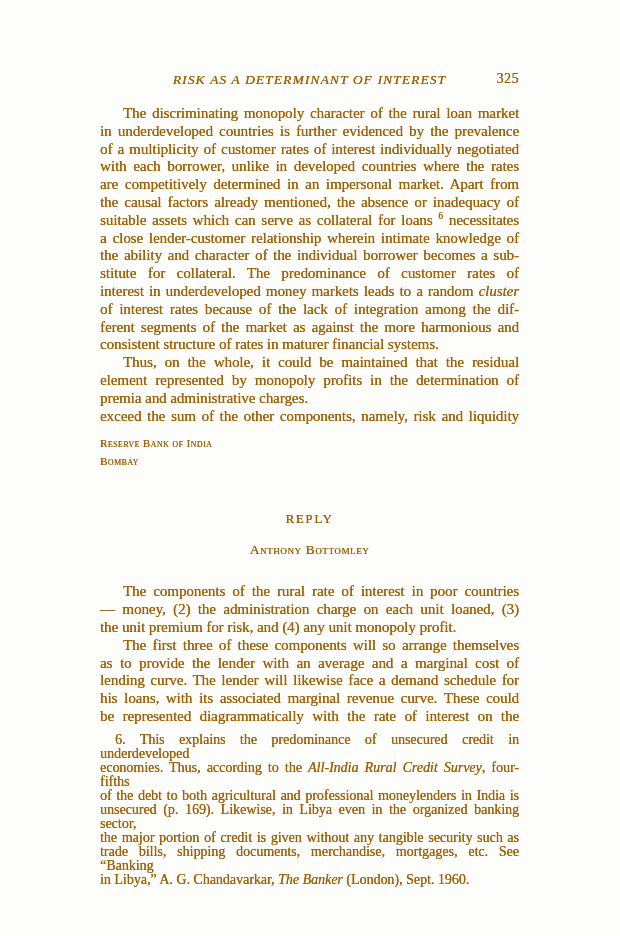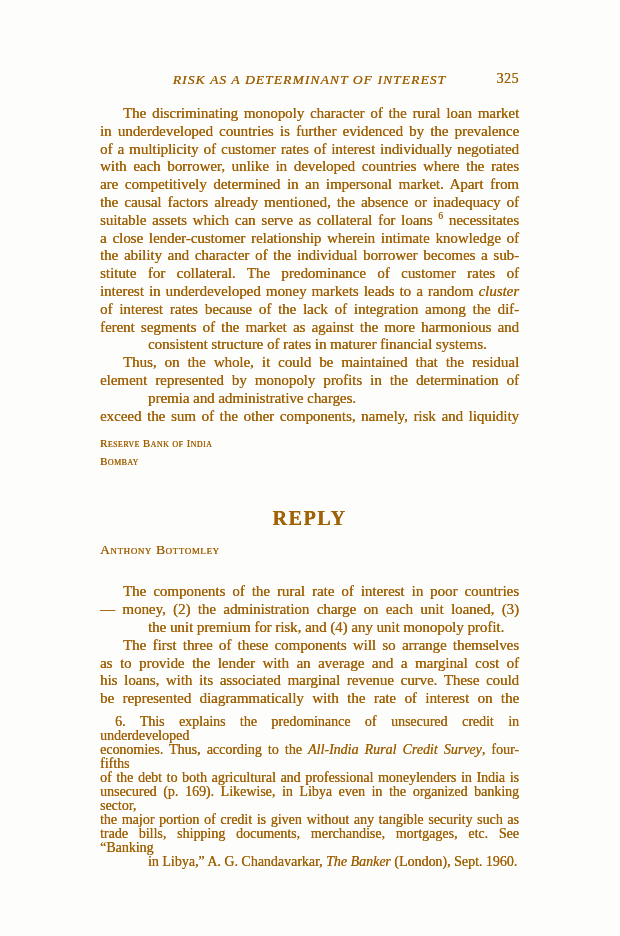--- a/index.html
+++ b/index.html
@@ -36,42 +36,42 @@
     letter-spacing: 0.5px;
   }
   
   .para {
     font-size: 15px;
     line-height: 17.8px;
     letter-spacing: -0.05px;
   }
   .line { text-align: justify; text-align-last: justify; }
   .line.first { text-indent: 23px; }
-  .line.endline { text-align-last: left; margin-left: 48px; }
+  .line.endline { text-align-last: left; }
   sup { font-size: 0.62em; vertical-align: super; line-height: 0; }
   
   .signature {
     margin-top: 10px;
     font-variant: small-caps;
     font-size: 11px;
     line-height: 17.5px;
     letter-spacing: 0.4px;
   }
   
   .reply-heading {
     margin: 39px 0 0 0;
     text-align: center;
-    font-size: 20px;
-    font-weight: bold;
+    font-size: 13px;
+    font-weight: normal;
     letter-spacing: 1.6px;
     line-height: 19px;
   }
   .author {
     margin-top: 13px;
-    text-align: left;
+    text-align: center;
     font-variant: small-caps;
     font-size: 13.5px;
     letter-spacing: 0.6px;
     line-height: 17px;
   }
   .reply-body { margin-top: 25px; font-family: Liberation Serif, serif; }
   
   .footnote {
     margin-top: 7px;
     font-size: 14px;
@@ -126,20 +126,21 @@
 
     <div class="reply-body">
       <div class="para">
           <div class="line first">The components of the rural rate of interest in poor countries</div>
           <div class="line">— money, (2) the administration charge on each unit loaned, (3)</div>
           <div class="line endline">the unit premium for risk, and (4) any unit monopoly profit.</div>
         </div>
       <div class="para">
           <div class="line first">The first three of these components will so arrange themselves</div>
           <div class="line">as to provide the lender with an average and a marginal cost of</div>
+          <div class="line">lending curve. The lender will likewise face a demand schedule for</div>
           <div class="line">his loans, with its associated marginal revenue curve. These could</div>
           <div class="line">be represented diagrammatically with the rate of interest on the</div>
         </div>
     </div>
   </section>
 
   <footer class="footnote">
       <div class="line first">6. This explains the predominance of unsecured credit in underdeveloped</div>
       <div class="line">economies. Thus, according to the <i>All-India Rural Credit Survey</i>, four-fifths</div>
       <div class="line">of the debt to both agricultural and professional moneylenders in India is</div>

